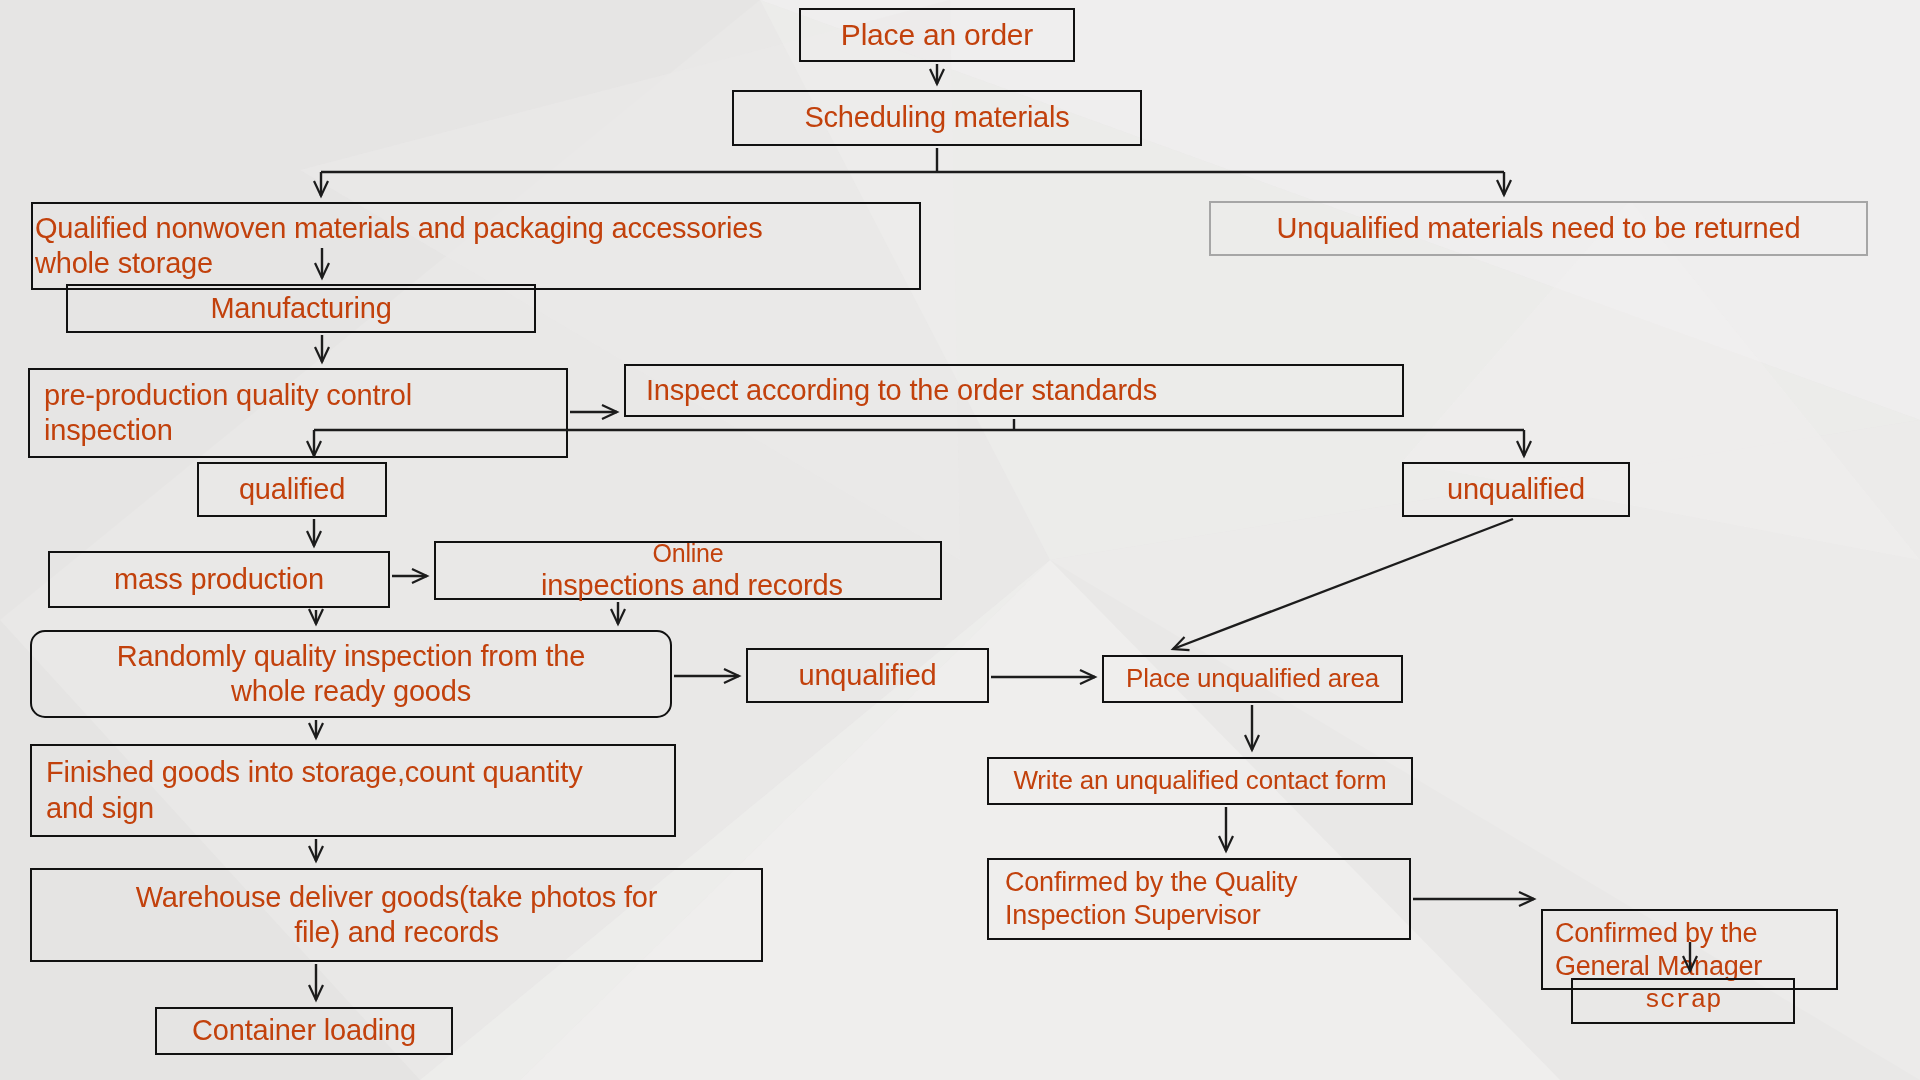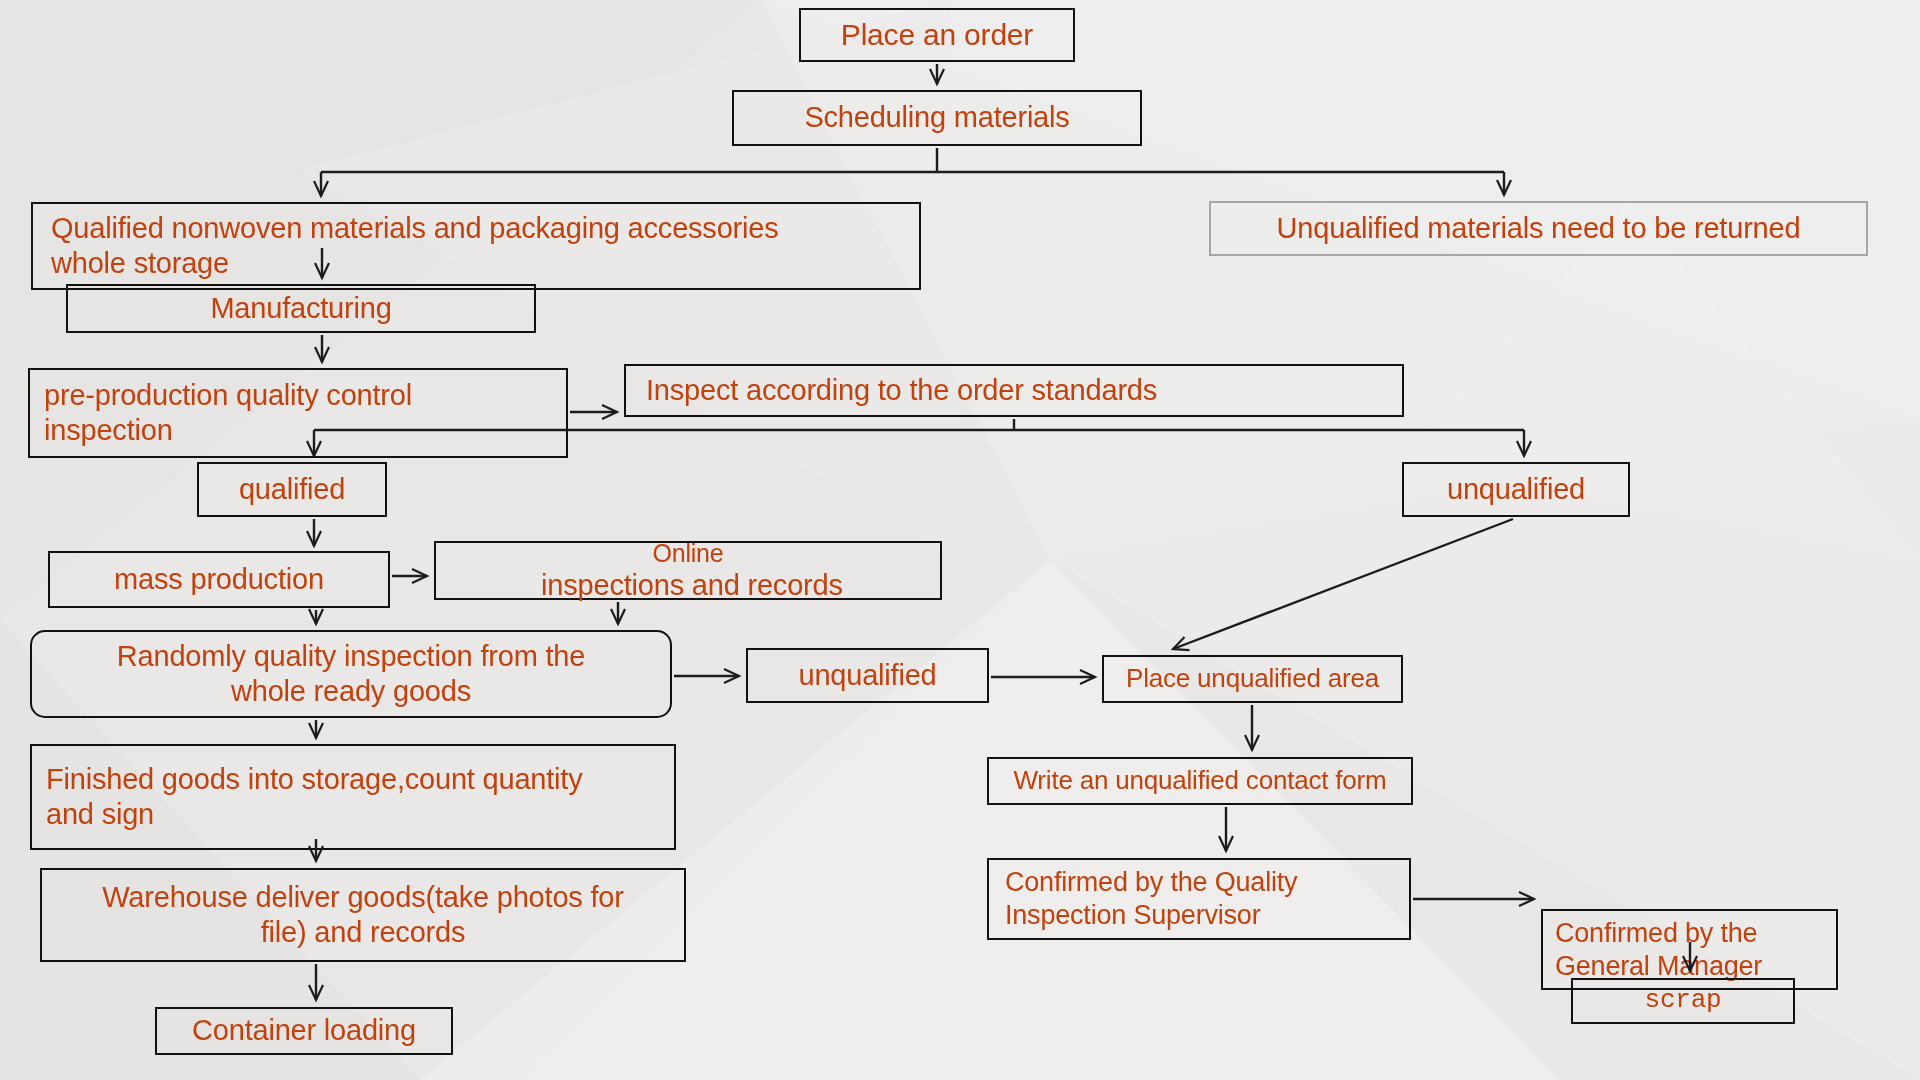--- a/index.html
+++ b/index.html
@@ -51,21 +51,21 @@
   </svg>
 
   <div class="node" style="left:799px;top:8px;width:276px;height:54px;font-size:30px;">
     <span class="ln">Place an order</span>
   </div>
 
   <div class="node" style="left:732px;top:90px;width:410px;height:56px;">
     <span class="ln">Scheduling materials</span>
   </div>
 
-  <div class="node left" style="left:31px;top:202px;width:890px;height:88px;padding-left:18px;">
+  <div class="node left" style="left:31px;top:202px;width:890px;height:88px;padding-left:2px;">
     <span class="ln">Qualified nonwoven materials and packaging accessories</span>
     <span class="ln">whole storage</span>
   </div>
 
   <div class="node muted" style="left:1209px;top:201px;width:659px;height:55px;">
     <span class="ln">Unqualified materials need to be returned</span>
   </div>
 
   <div class="node" style="left:66px;top:284px;width:470px;height:49px;">
     <span class="ln">Manufacturing</span>
@@ -103,30 +103,30 @@
   </div>
 
   <div class="node" style="left:746px;top:648px;width:243px;height:55px;">
     <span class="ln">unqualified</span>
   </div>
 
   <div class="node" style="left:1102px;top:655px;width:301px;height:48px;font-size:26px;">
     <span class="ln">Place unqualified area</span>
   </div>
 
-  <div class="node left" style="left:30px;top:744px;width:646px;height:106px;padding-left:14px;">
+  <div class="node left" style="left:30px;top:744px;width:646px;height:93px;padding-left:14px;">
     <span class="ln">Finished goods into storage,count quantity</span>
     <span class="ln">and sign</span>
   </div>
 
   <div class="node" style="left:987px;top:757px;width:426px;height:48px;font-size:26px;">
     <span class="ln">Write an unqualified contact form</span>
   </div>
 
-  <div class="node" style="left:40px;top:868px;width:646px;height:94px;">
+  <div class="node" style="left:30px;top:868px;width:733px;height:94px;">
     <span class="ln">Warehouse deliver goods(take photos for</span>
     <span class="ln">file) and records</span>
   </div>
 
   <div class="node left" style="left:987px;top:858px;width:424px;height:82px;padding-left:16px;font-size:27px;">
     <span class="ln">Confirmed by the Quality</span>
     <span class="ln">Inspection Supervisor</span>
   </div>
 
   <div class="node left" style="left:1541px;top:909px;width:297px;height:81px;padding-left:12px;font-size:27px;">

